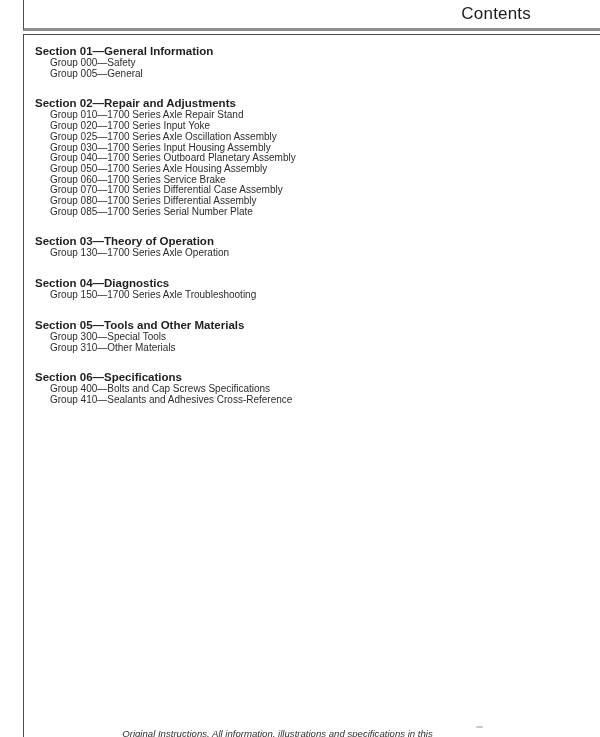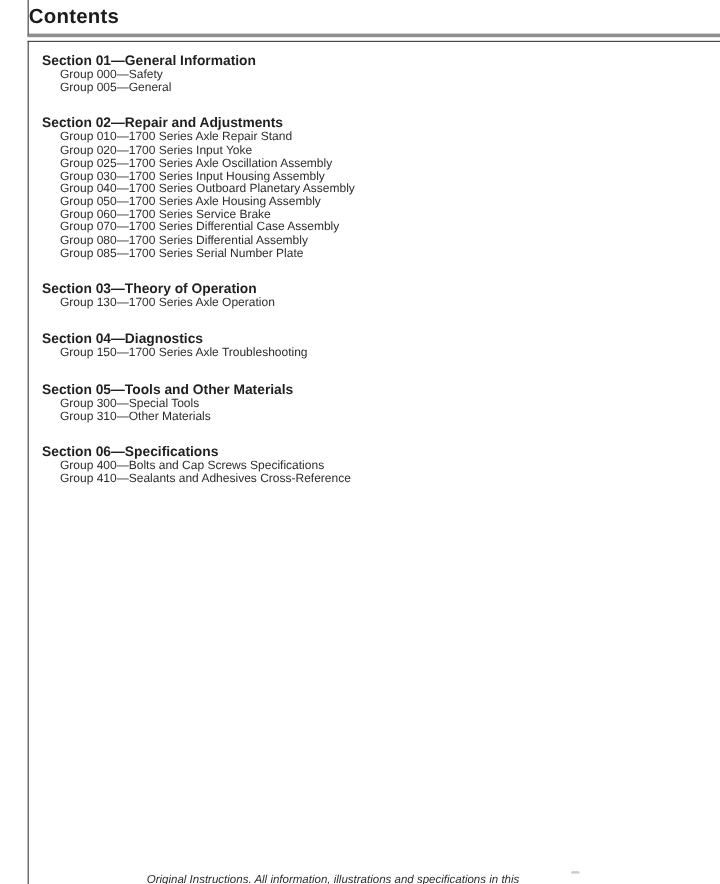--- a/index.html
+++ b/index.html
@@ -26,23 +26,23 @@
     height: 45px;
     border: 1px solid #4a4a4a;
     border-bottom: 3px solid #8e8e8e;
     box-sizing: border-box;
   }
   .page-title {
     position: absolute;
     left: 0;
     bottom: 4px;
     width: 507px;
-    text-align: left;
+    text-align: right;
     font-size: 17px;
-    font-weight: bold;
+    font-weight: normal;
     color: #1c1c1c;
     letter-spacing: 0.2px;
   }
 
   
   .content-box {
     position: absolute;
     left: 23px;
     top: 34px;
     width: 650px;

